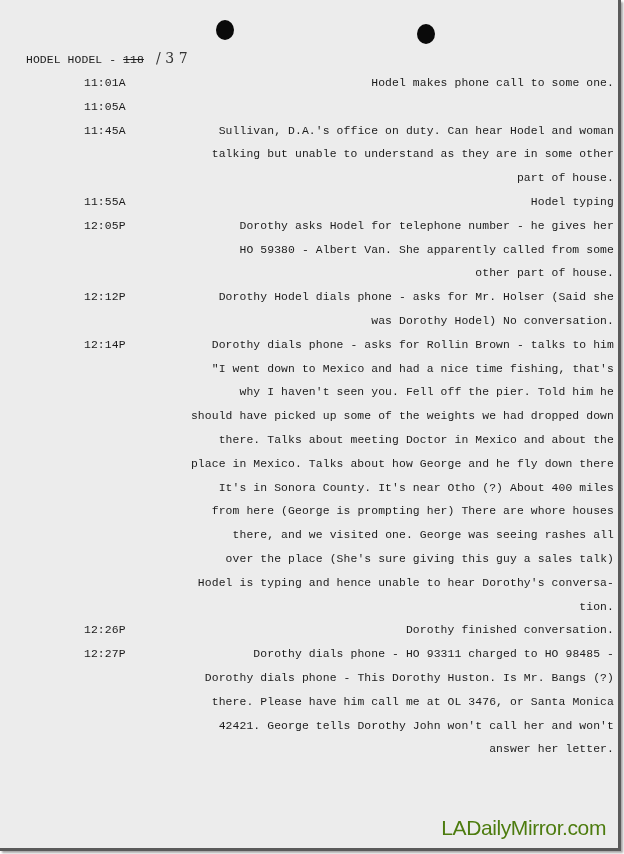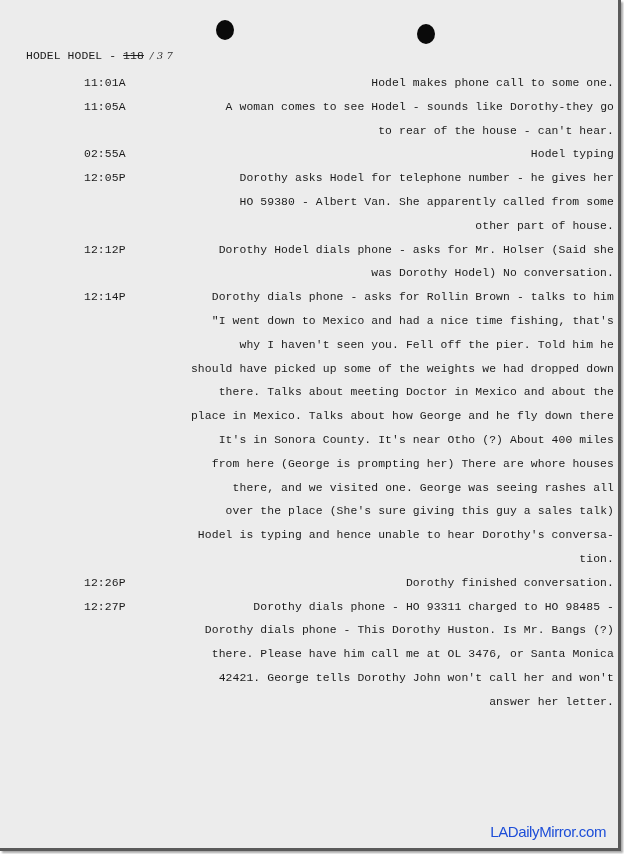--- a/index.html
+++ b/index.html
@@ -44,24 +44,23 @@
       left: 26px;
       top: 50px;
       white-space: nowrap;
     }
     .strike {
       text-decoration: line-through;
       margin-top: 20px;
     }
     .handwritten {
       font-family: "DejaVu Serif", serif;
-      font-style: italic;
-      font-size: 10px;
+      font-size: 14px;
       color: #333;
-      margin-left: 6px;
+      margin-left: 12px;
     }
     .entries {
       position: absolute;
       left: 84px;
       top: 72px;
       width: 530px;
     }
     .entry {
       display: flex;
       align-items: flex-start;
@@ -80,22 +79,22 @@
     .text .line {
       display: block;
       white-space: nowrap;
       text-align: right;
     }
     .watermark {
       position: absolute;
       right: 12px;
       bottom: 8px;
       font-family: "Liberation Sans", "DejaVu Sans", sans-serif;
-      font-size: 15px;
-      color: #1d4ed8;
+      font-size: 21px;
+      color: #4d7c0f;
       letter-spacing: -0.4px;
     }
   </style>
 </head>
 <body>
 
 <div class="page">
   <div class="hole left"></div>
   <div class="hole right"></div>
 
@@ -103,24 +102,27 @@
     <span>HODEL HODEL - </span><span class="strike">118</span><span class="handwritten">/ 3 7</span>
   </div>
 
   <div class="entries typed" id="entries">
       <div class="entry">
         <div class="time">11:01A</div>
         <div class="text"><span class="line">Hodel makes phone call to some one.</span></div>
       </div>
       <div class="entry">
         <div class="time">11:05A</div>
-        <div class="text"><span class="line">A woman comes to see Hodel - sounds like Dorothy-they go</span><span class="line">to rear of the house - can't hear.</span></div>
       </div>
       <div class="entry">
-        <div class="time">02:55A</div>
+        <div class="time">11:45A</div>
+        <div class="text"><span class="line">Sullivan, D.A.'s office on duty.  Can hear Hodel and woman</span><span class="line">talking but unable to understand as they are in some other</span><span class="line">part of house.</span></div>
+      </div>
+      <div class="entry">
+        <div class="time">11:55A</div>
         <div class="text"><span class="line">Hodel typing</span></div>
       </div>
       <div class="entry">
         <div class="time">12:05P</div>
         <div class="text"><span class="line">Dorothy asks Hodel for telephone number - he gives her</span><span class="line">HO 59380 - Albert Van.  She apparently called from some</span><span class="line">other part of house.</span></div>
       </div>
       <div class="entry">
         <div class="time">12:12P</div>
         <div class="text"><span class="line">Dorothy Hodel dials phone - asks for Mr. Holser (Said she</span><span class="line">was Dorothy Hodel)  No conversation.</span></div>
       </div>

